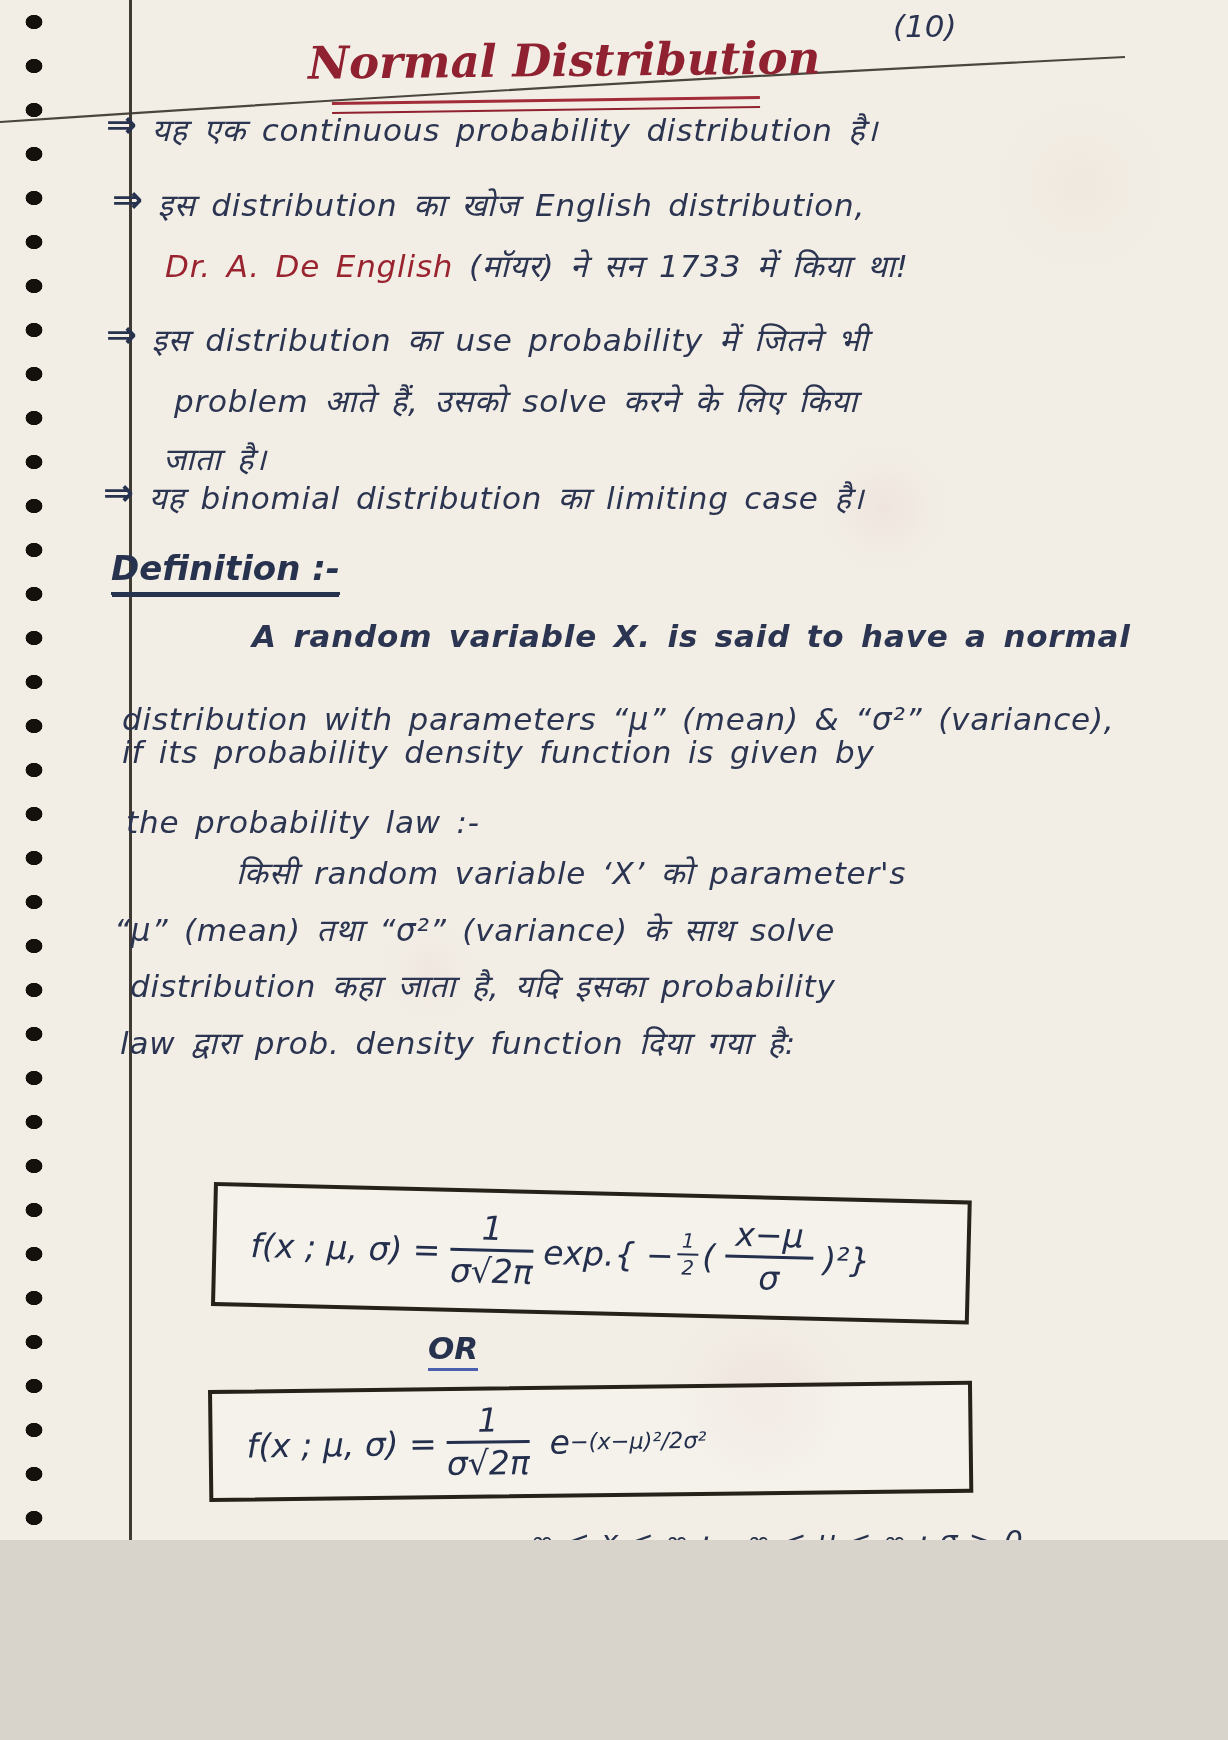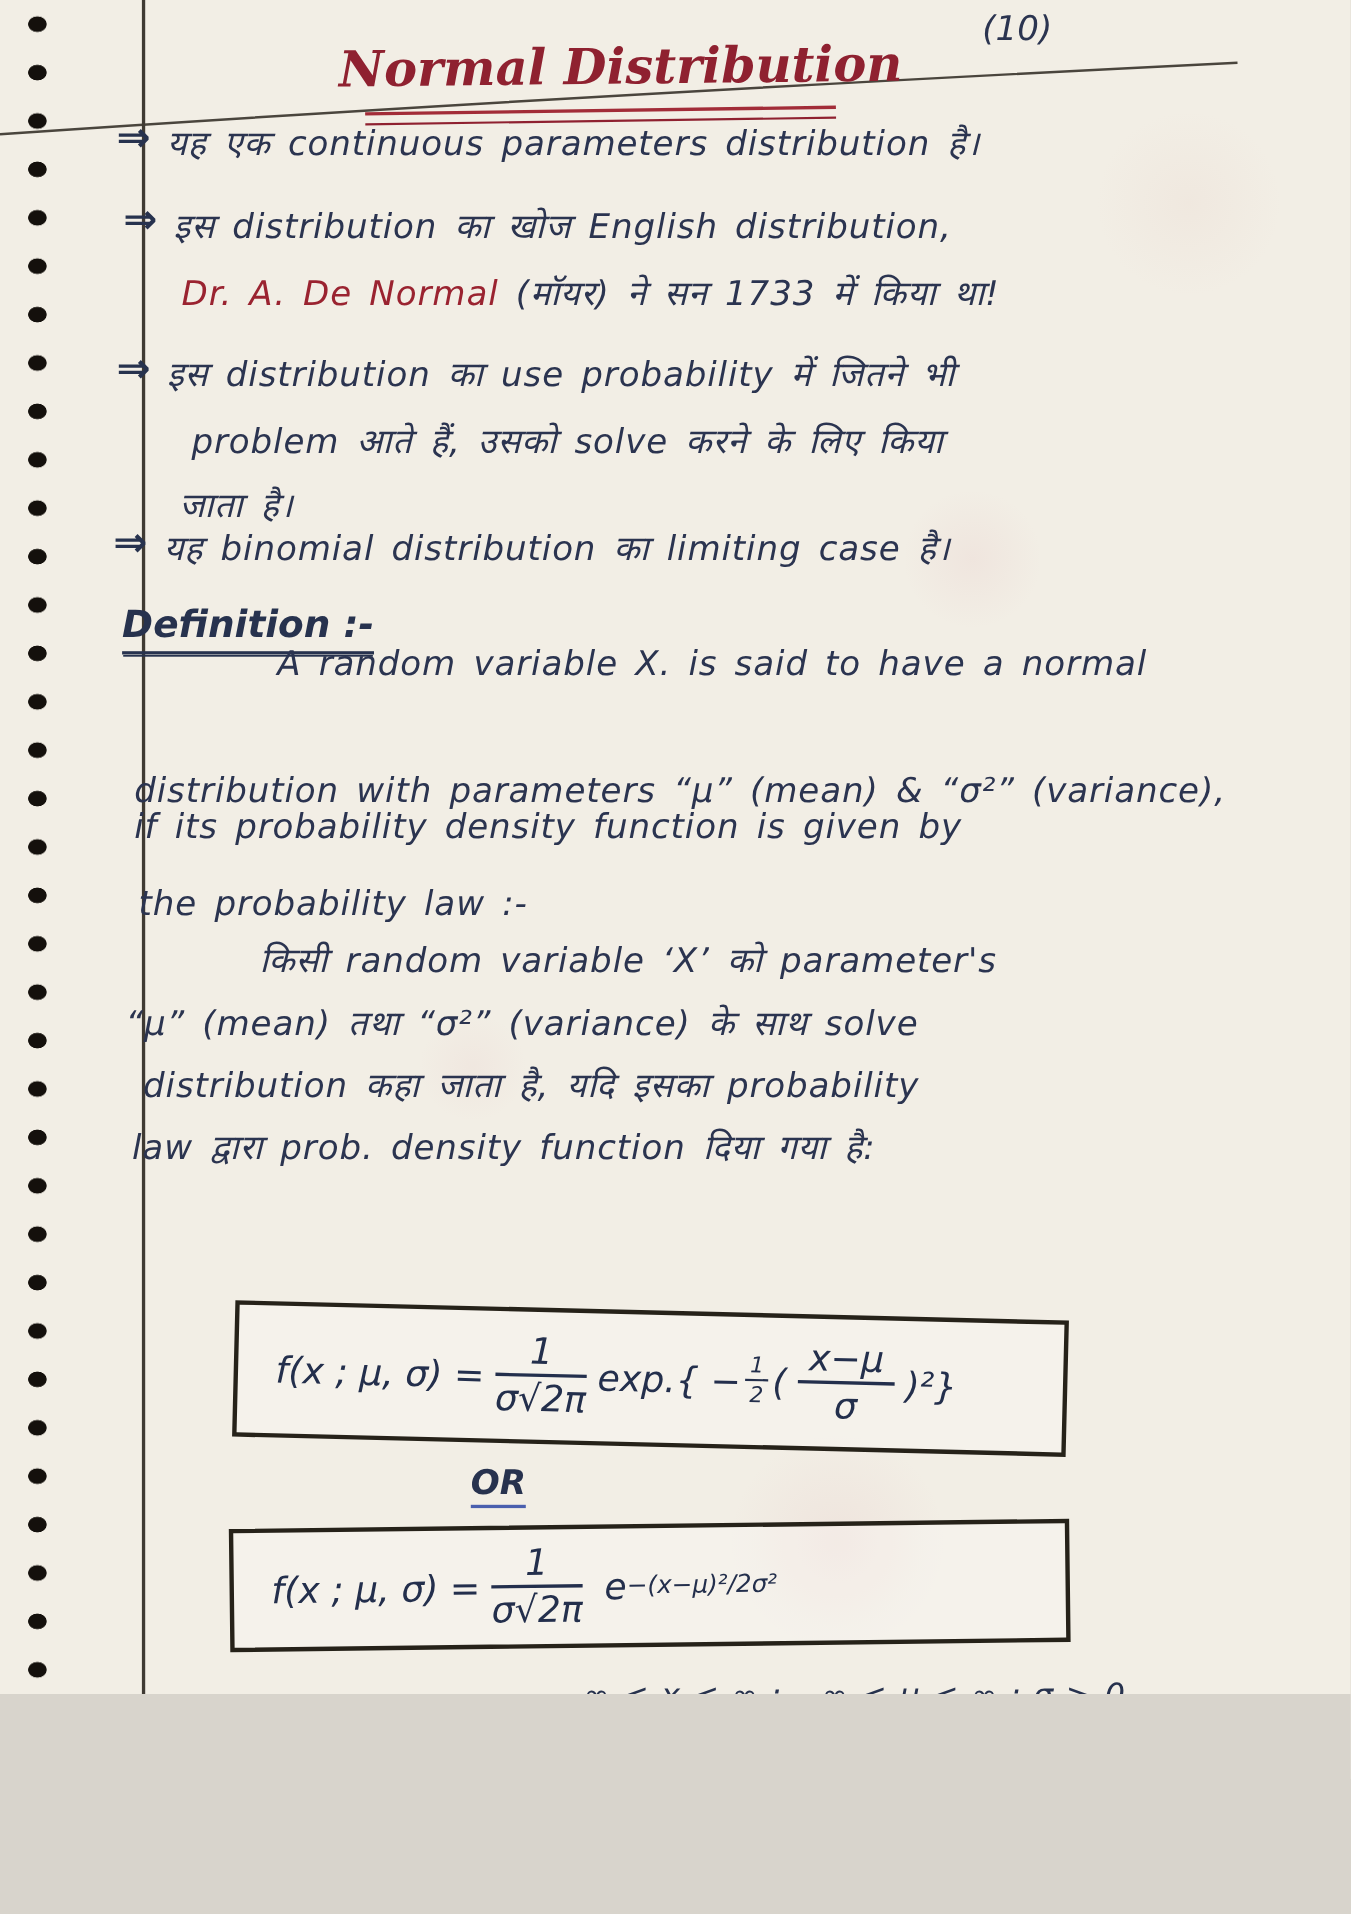--- a/index.html
+++ b/index.html
@@ -94,46 +94,46 @@
   <div class="margin-line"></div>
   <div class="green-smudge"></div>
 
   <div class="page-number">(10)</div>
 
   <div class="title">Normal Distribution</div>
   <div class="title-underline"></div>
 
   <div class="line bullet handwriting" style="left:106px;top:108px;">
     <span class="arrow">⇒</span>
-    <span>यह एक continuous parameters distribution है।</span>
+    <span>यह एक continuous probability distribution है।</span>
   </div>
 
   <div class="line bullet handwriting" style="left:112px;top:183px;">
     <span class="arrow">⇒</span>
     <span>इस distribution का खोज English distribution,</span>
   </div>
   <div class="line handwriting" style="left:165px;top:244px;">
-    <span class="red-ink">Dr. A. De Normal</span><span> (मॉयर) ने सन 1733 में किया था!</span>
+    <span class="red-ink">Dr. A. De English</span><span> (मॉयर) ने सन 1733 में किया था!</span>
   </div>
 
   <div class="line bullet handwriting" style="left:106px;top:318px;">
     <span class="arrow">⇒</span>
     <span>इस distribution का use probability में जितने भी</span>
   </div>
   <div class="line handwriting" style="left:163px;top:379px;margin-left:11px;">problem आते हैं, उसको solve करने के लिए किया</div>
   <div class="line handwriting" style="left:163px;top:437px;">जाता है।</div>
 
   <div class="line bullet handwriting" style="left:103px;top:476px;">
     <span class="arrow">⇒</span>
     <span>यह binomial distribution का limiting case है।</span>
   </div>
 
   <div class="def-heading">Definition :-</div>
 
-  <div class="line handwriting" style="left:252px;top:586px;">A random variable X. is said to have a normal</div>
+  <div class="line handwriting" style="left:252px;top:618px;font-weight:bold;">A random variable X. is said to have a normal</div>
   <div class="line handwriting" style="left:122px;top:676px;margin-top:25px;">distribution with parameters “μ” (mean) &amp; “σ²” (variance),</div>
   <div class="line handwriting" style="left:122px;top:734px;">if its probability density function is given by</div>
   <div class="line handwriting" style="left:126px;top:792px;margin-top:12px;">the probability law :-</div>
 
   <div class="line handwriting" style="left:236px;top:851px;">किसी random variable ‘X’ को parameter's</div>
   <div class="line handwriting" style="left:114px;top:908px;">“μ” (mean) तथा “σ²” (variance) के साथ solve</div>
   <div class="line handwriting" style="left:118px;top:964px;margin-left:12px;">distribution कहा जाता है, यदि इसका probability</div>
   <div class="line handwriting" style="left:120px;top:1021px;">law द्वारा prob. density function दिया गया है:</div>
 
   <div class="formula-box box1">

